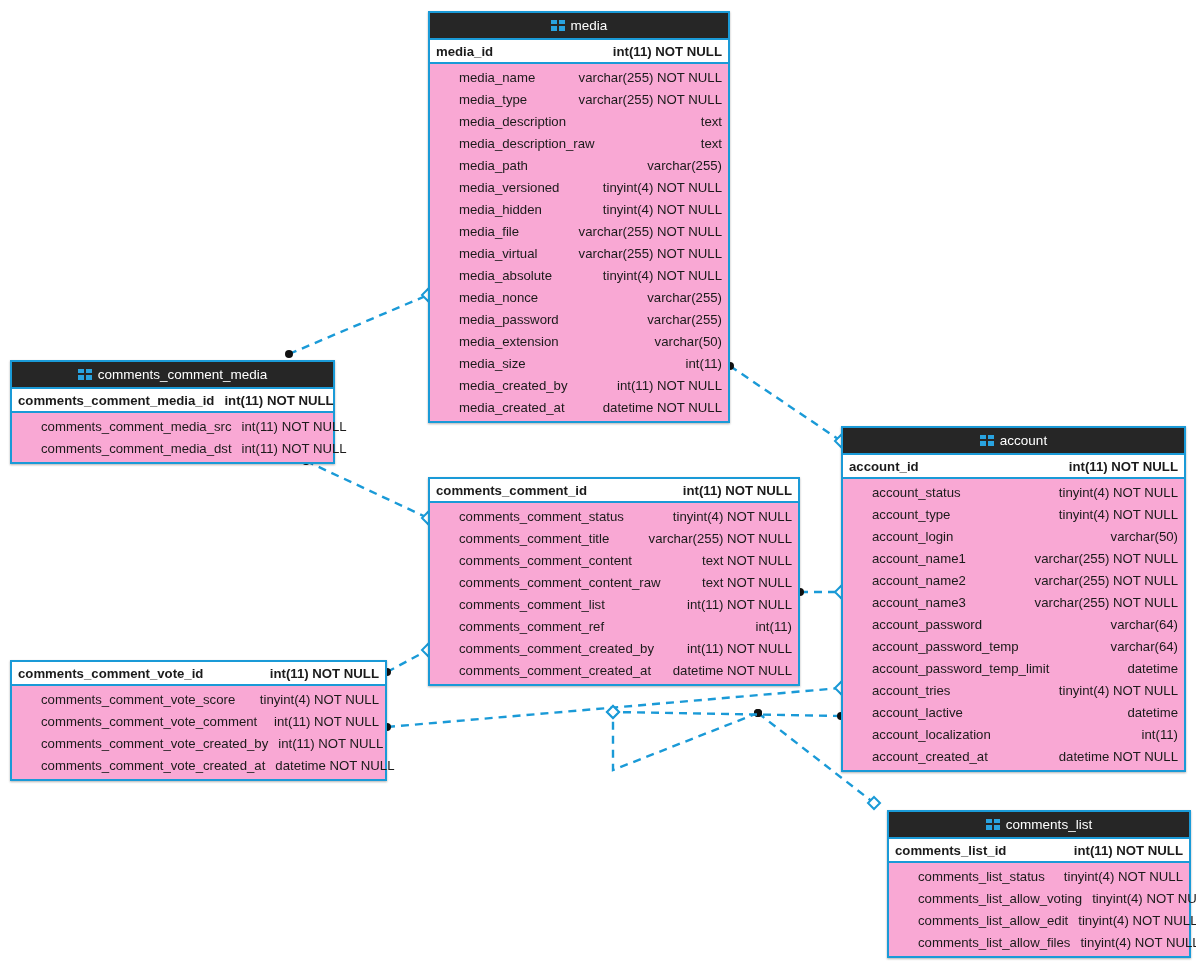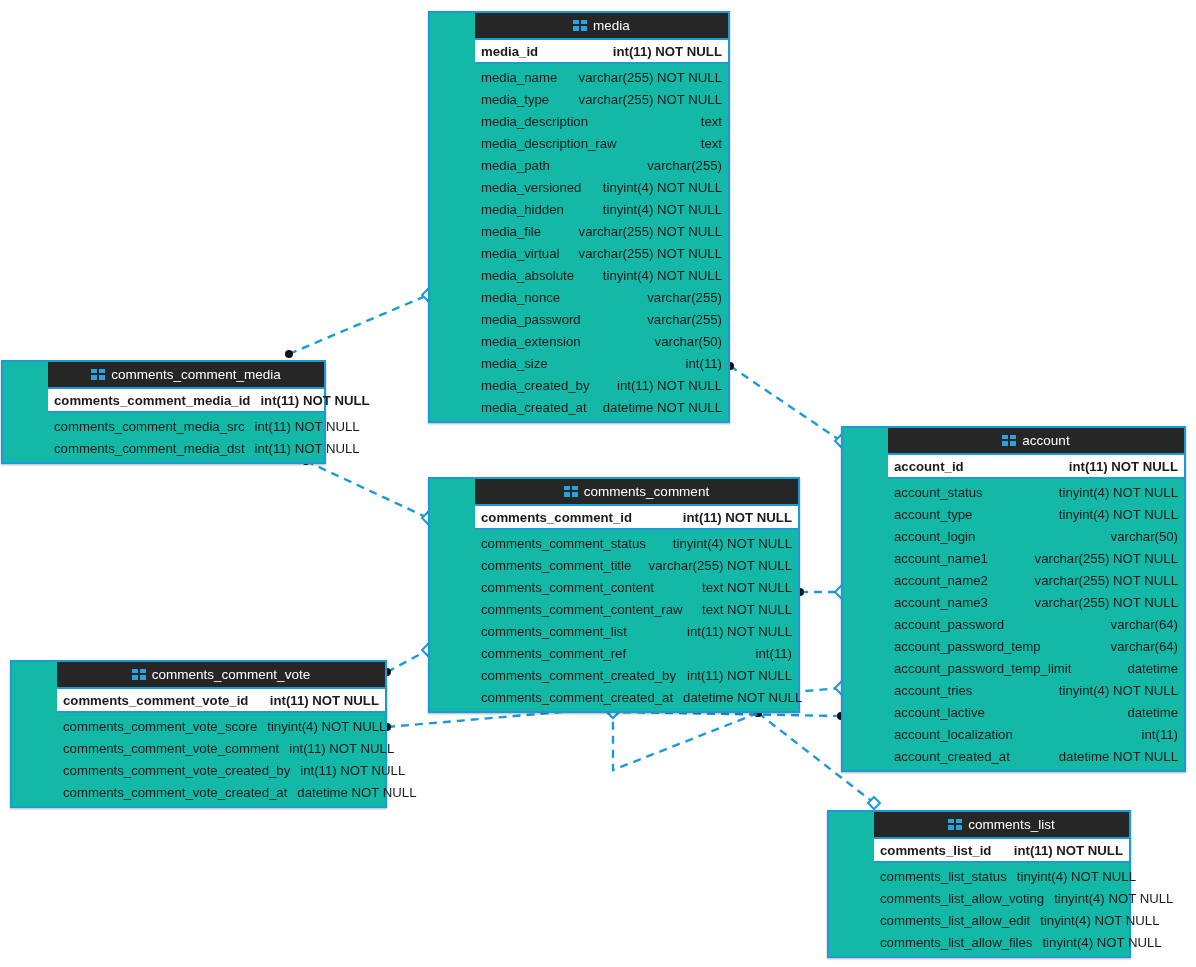--- a/index.html
+++ b/index.html
@@ -24,23 +24,22 @@
     position: absolute;
     left: 0; top: 0;
     width: 1196px;
     height: 967px;
     pointer-events: none;
   }
   .table-box {
     position: absolute;
     box-sizing: border-box;
     border: 2px solid #1a9ad7;
-    background: #14b8a6;
+    background: #f9a8d4;
     box-shadow: 0 1px 2px rgba(0,0,0,0.30);
-    padding-left: 45px;
   }
   .tbl-header {
     background: #262626;
     color: #ffffff;
     height: 25px;
     display: flex;
     align-items: center;
     justify-content: center;
     gap: 6px;
     font-size: 13.5px;
@@ -76,21 +75,21 @@
     align-items: center;
     justify-content: space-between;
     height: 22px;
     padding: 0 6px;
     font-size: 13.2px;
     color: #1b1b1b;
     white-space: nowrap;
   }
   .row .col-name { text-align: center; }
   .row .col-type { text-align: left; padding-left: 10px; }
-  .body-rows { padding: 2px 0 3px 0; }
+  .body-rows { padding: 2px 0 3px 0; margin-left: 23px; }
   .body-rows .row { height: 22px; }
 </style>
 </head>
 <body>
 
 <div id="canvas">
 
   <svg id="edges" viewBox="0 0 1196 967" xmlns="http://www.w3.org/2000/svg">
       <g>
         <polyline points="289,354 428,295" fill="none" stroke="#1a9ad7" stroke-width="2.4" stroke-dasharray="8 6"></polyline>
@@ -214,21 +213,21 @@
           <div class="row">
             <span class="col-name">media_created_by</span>
             <span class="col-type">int(11) NOT NULL</span>
           </div>
           <div class="row">
             <span class="col-name">media_created_at</span>
             <span class="col-type">datetime NOT NULL</span>
           </div>
         </div>
       </div>
-      <div class="table-box" style="left: 1px; top: 360px; width: 325px;">
+      <div class="table-box" style="left: 10px; top: 360px; width: 325px;">
         <div class="tbl-header">
           <span class="tbl-icon">
             <i class="r1a"></i>
             <i class="r1b"></i>
             <i class="r2a"></i>
             <i class="r2b"></i>
           </span>
           <span class="tbl-title">comments_comment_media</span>
         </div>
         <div class="row pk-row">
@@ -240,29 +239,20 @@
             <span class="col-name">comments_comment_media_src</span>
             <span class="col-type">int(11) NOT NULL</span>
           </div>
           <div class="row">
             <span class="col-name">comments_comment_media_dst</span>
             <span class="col-type">int(11) NOT NULL</span>
           </div>
         </div>
       </div>
       <div class="table-box" style="left: 428px; top: 477px; width: 372px;">
-        <div class="tbl-header">
-          <span class="tbl-icon">
-            <i class="r1a"></i>
-            <i class="r1b"></i>
-            <i class="r2a"></i>
-            <i class="r2b"></i>
-          </span>
-          <span class="tbl-title">comments_comment</span>
-        </div>
         <div class="row pk-row">
           <span class="col-name">comments_comment_id</span>
           <span class="col-type">int(11) NOT NULL</span>
         </div>
         <div class="body-rows">
           <div class="row">
             <span class="col-name">comments_comment_status</span>
             <span class="col-type">tinyint(4) NOT NULL</span>
           </div>
           <div class="row">
@@ -358,29 +348,20 @@
             <span class="col-name">account_localization</span>
             <span class="col-type">int(11)</span>
           </div>
           <div class="row">
             <span class="col-name">account_created_at</span>
             <span class="col-type">datetime NOT NULL</span>
           </div>
         </div>
       </div>
       <div class="table-box" style="left: 10px; top: 660px; width: 377px;">
-        <div class="tbl-header">
-          <span class="tbl-icon">
-            <i class="r1a"></i>
-            <i class="r1b"></i>
-            <i class="r2a"></i>
-            <i class="r2b"></i>
-          </span>
-          <span class="tbl-title">comments_comment_vote</span>
-        </div>
         <div class="row pk-row">
           <span class="col-name">comments_comment_vote_id</span>
           <span class="col-type">int(11) NOT NULL</span>
         </div>
         <div class="body-rows">
           <div class="row">
             <span class="col-name">comments_comment_vote_score</span>
             <span class="col-type">tinyint(4) NOT NULL</span>
           </div>
           <div class="row">
@@ -390,21 +371,21 @@
           <div class="row">
             <span class="col-name">comments_comment_vote_created_by</span>
             <span class="col-type">int(11) NOT NULL</span>
           </div>
           <div class="row">
             <span class="col-name">comments_comment_vote_created_at</span>
             <span class="col-type">datetime NOT NULL</span>
           </div>
         </div>
       </div>
-      <div class="table-box" style="left: 827px; top: 810px; width: 304px;">
+      <div class="table-box" style="left: 887px; top: 810px; width: 304px;">
         <div class="tbl-header">
           <span class="tbl-icon">
             <i class="r1a"></i>
             <i class="r1b"></i>
             <i class="r2a"></i>
             <i class="r2b"></i>
           </span>
           <span class="tbl-title">comments_list</span>
         </div>
         <div class="row pk-row">

